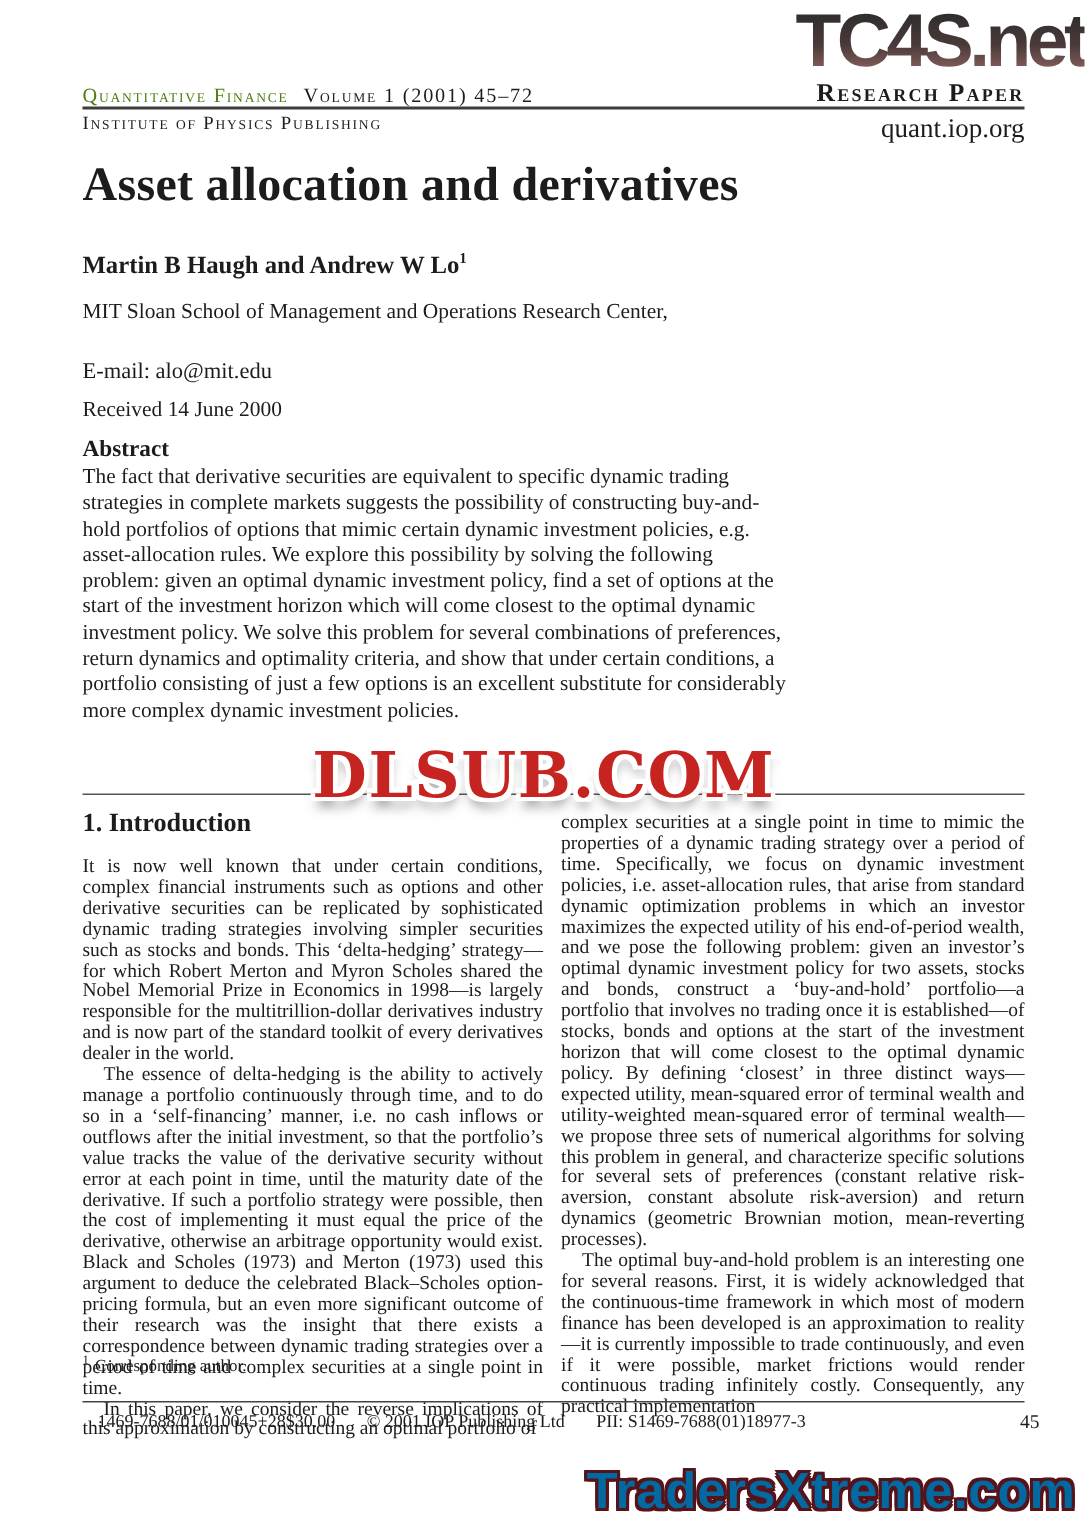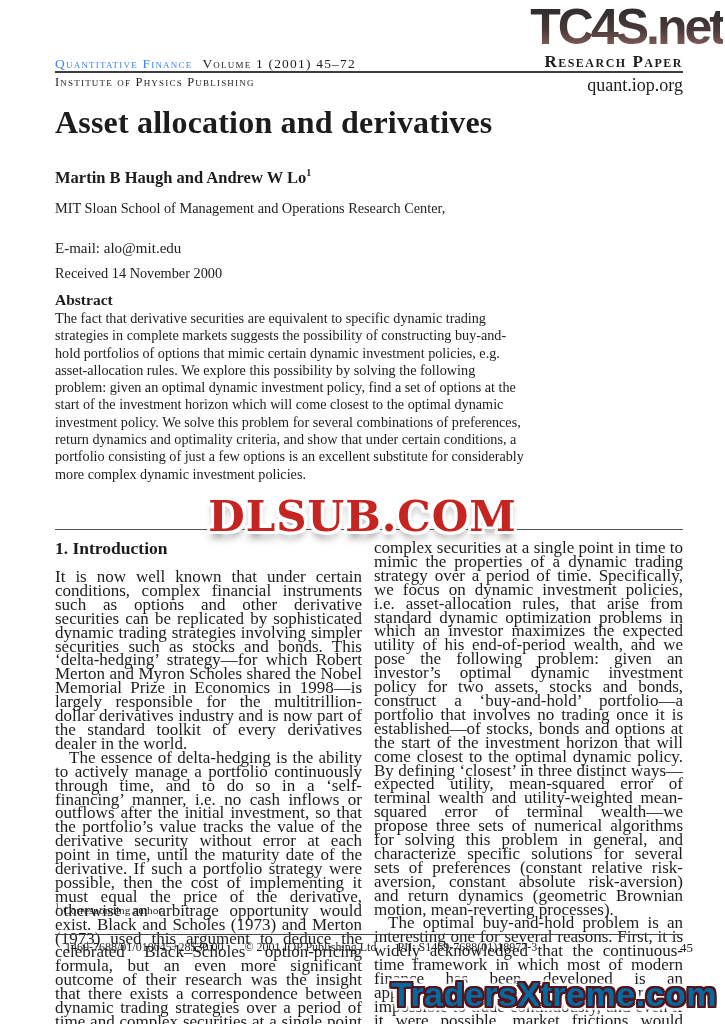--- a/index.html
+++ b/index.html
@@ -5,21 +5,21 @@
   html,body{margin:0;padding:0;}
   body{
     width:725px;height:1024px;position:relative;overflow:hidden;
     background:#ffffff;color:#1c1c1c;
     font-family:"Liberation Serif", serif;
   }
   .abs{position:absolute;}
 
   
   .journal-line{left:55px;top:56px;font-size:13.5px;letter-spacing:1.2px;white-space:nowrap;}
-  .journal-name{color:#3b82f6;font-variant:small-caps;margin-right:10px;}
+  .journal-name{color:#4d7c0f;font-variant:small-caps;margin-right:10px;}
   .journal-volume{color:#1c1c1c;font-variant:small-caps;}
   .header-rule{left:55px;width:628px;top:71px;border-top:2px solid #3d3d3d;height:0;}
   .publisher-line{left:55px;top:75px;font-size:12.5px;letter-spacing:1.2px;font-variant:small-caps;}
   .research-paper{right:42px;top:52px;font-size:17px;font-weight:bold;letter-spacing:1.5px;font-variant:small-caps;}
   .site-url{right:42px;top:75px;font-size:18px;}
 
   
   .tc4s{
     right:2px;top:-2px;
     font-family:"Liberation Sans", sans-serif;font-weight:bold;
@@ -51,21 +51,21 @@
     text-shadow:
       -3px -3px 0 #ffffff, 3px -3px 0 #ffffff, -3px 3px 0 #ffffff, 3px 3px 0 #ffffff,
       -3px 0 0 #ffffff, 3px 0 0 #ffffff, 0 -3px 0 #ffffff, 0 3px 0 #ffffff,
       0 7px 7px rgba(60,60,60,0.5);
   }
 
   
   .col-left{left:55px;top:538px;width:307px;}
   .col-right{left:374px;top:541px;width:309px;}
   .intro-heading{font-size:17.5px;font-weight:bold;margin:0 0 11px 0;}
-  .bodytext{font-size:17px;line-height:13.9px;text-align:justify;margin:0;}
+  .bodytext{font-size:13px;line-height:13.9px;text-align:justify;margin:0;}
   .bodytext.indent{text-indent:14px;}
 
   
   .footnote{left:55px;top:901px;width:307px;font-size:11.3px;}
   .footnote sup{font-size:8.5px;margin-right:4px;}
 
   
   .footer-rule{left:55px;width:628px;top:934px;border-top:1.2px solid #444;height:0;}
   .footer-line{left:55px;top:940px;width:628px;font-size:12px;white-space:nowrap;margin-left:10px;}
   .footer-line .seg{margin-right:18px;}
@@ -101,21 +101,21 @@
 
 <div class="abs authors">
   <span>Martin B Haugh and Andrew W Lo</span><sup>1</sup>
 </div>
 
 <div class="abs affiliation">
   <div>MIT Sloan School of Management and Operations Research Center,</div>
 </div>
 
 <div class="abs email">E-mail: alo@mit.edu</div>
-<div class="abs received">Received 14 November 2000</div>
+<div class="abs received">Received 14 June 2000</div>
 
 <div class="abs abstract-heading">Abstract</div>
 <div class="abs abstract-body">The fact that derivative securities are equivalent to specific dynamic trading strategies in complete markets suggests the possibility of constructing buy-and-hold portfolios of options that mimic certain dynamic investment policies, e.g. asset-allocation rules. We explore this possibility by solving the following problem: given an optimal dynamic investment policy, find a set of options at the start of the investment horizon which will come closest to the optimal dynamic investment policy. We solve this problem for several combinations of preferences, return dynamics and optimality criteria, and show that under certain conditions, a portfolio consisting of just a few options is an excellent substitute for considerably more complex dynamic investment policies.</div>
 
 <div class="abs mid-rule"></div>
 <div class="abs dlsub">DLSUB.COM</div>
 
 <div class="abs col-left">
   <h2 class="intro-heading">1. Introduction</h2>
   <p class="bodytext">It is now well known that under certain conditions, complex financial instruments such as options and other derivative securities can be replicated by sophisticated dynamic trading strategies involving simpler securities such as stocks and bonds.  This ‘delta-hedging’ strategy—for which Robert Merton and Myron Scholes shared the Nobel Memorial Prize in Economics in 1998—is largely responsible for the multitrillion-dollar derivatives industry and is now part of the standard toolkit of every derivatives dealer in the world.</p>

